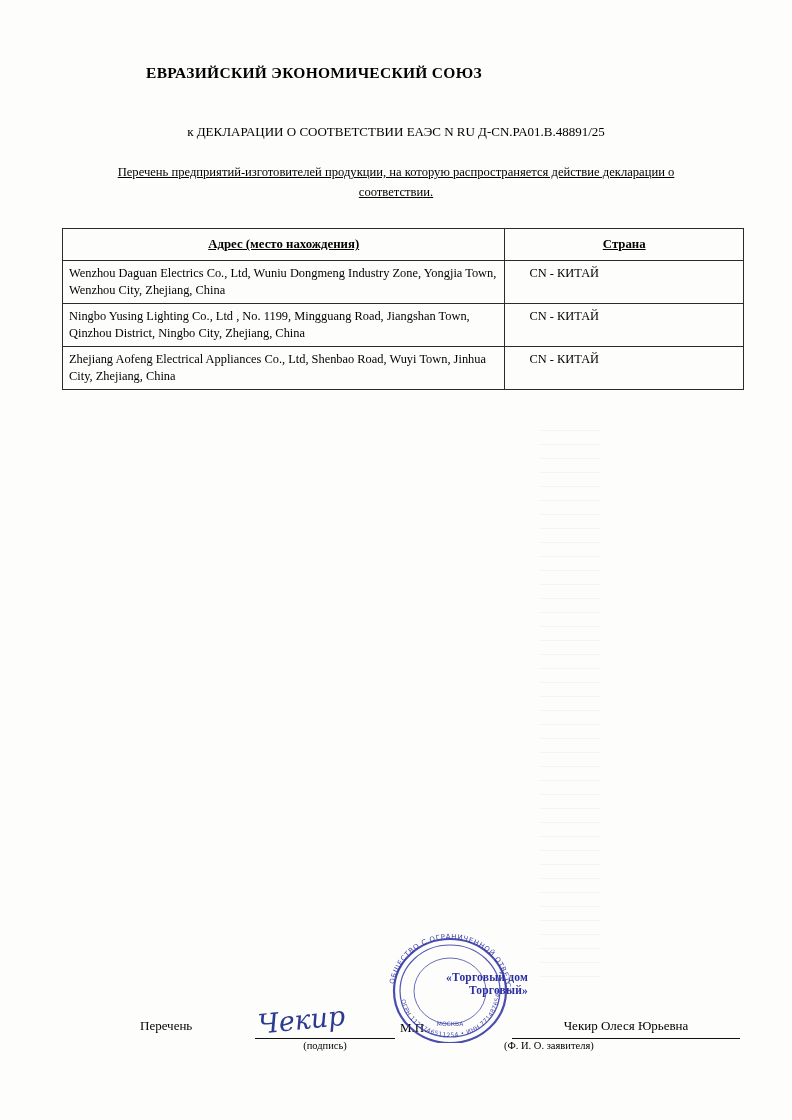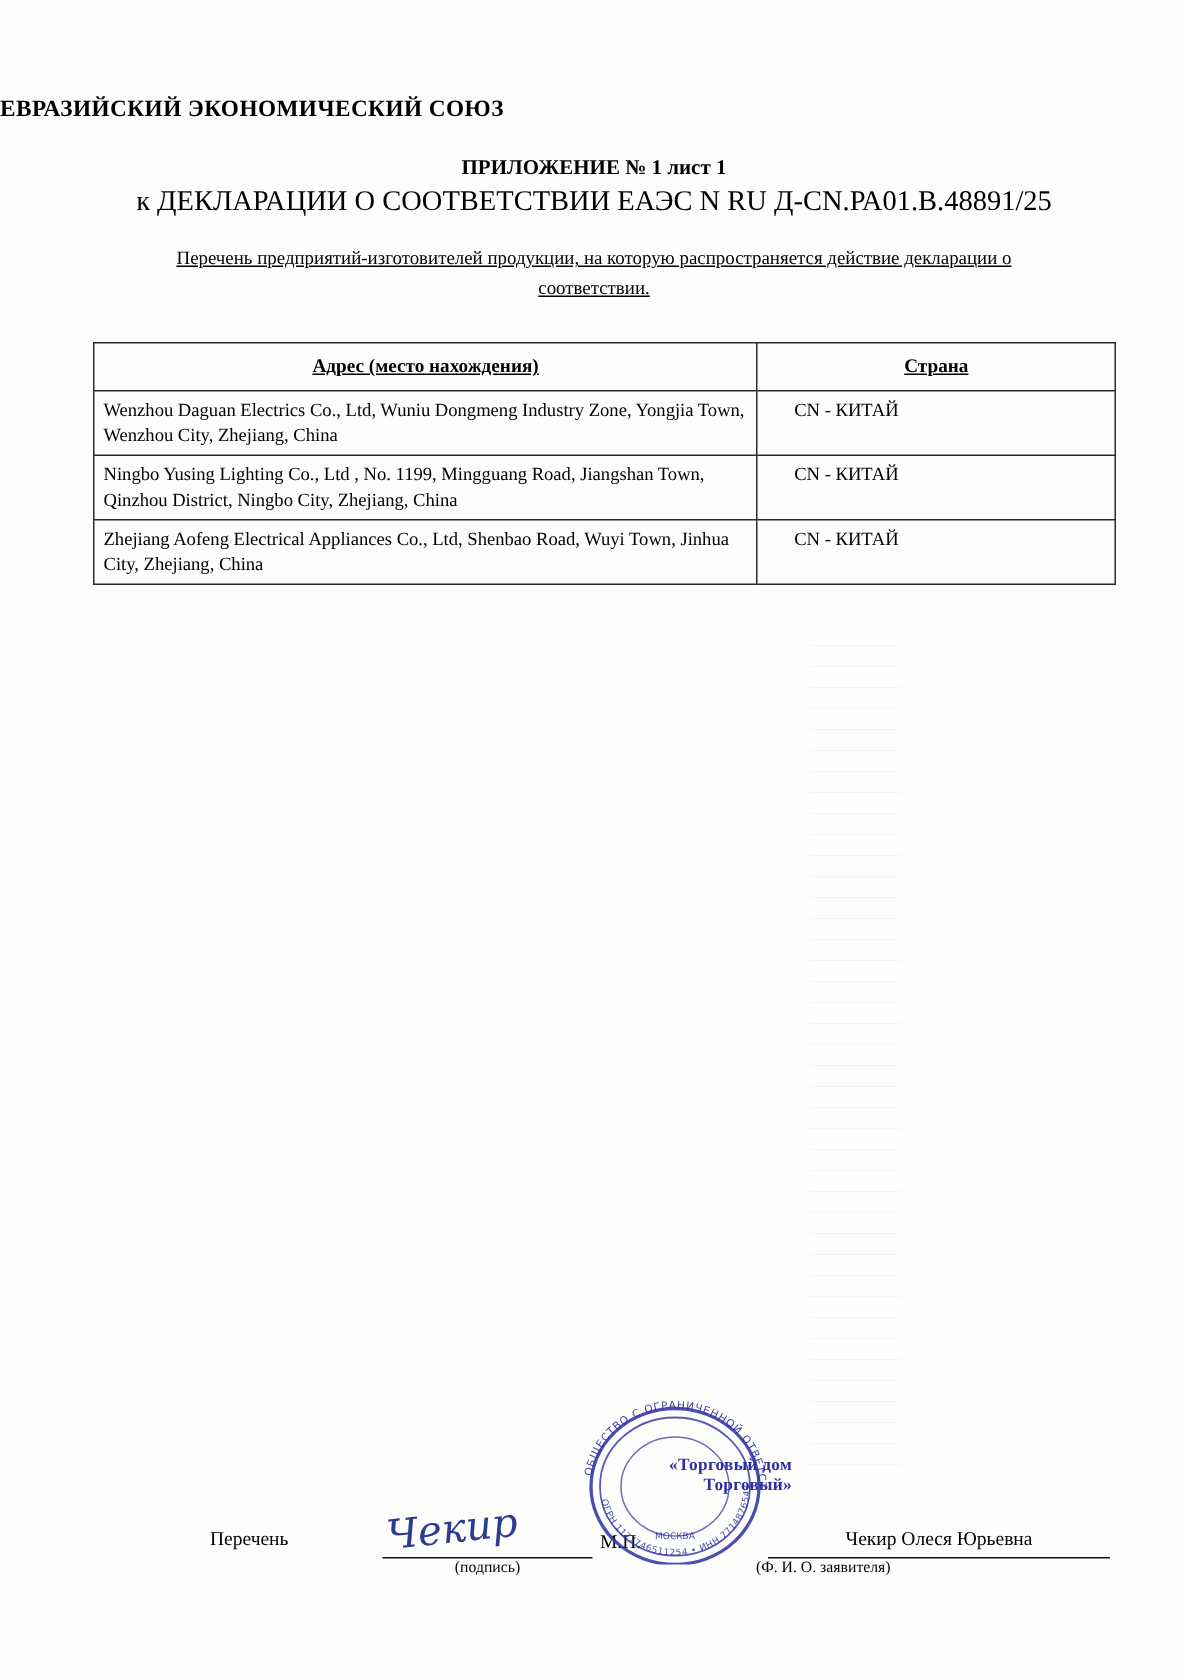--- a/index.html
+++ b/index.html
@@ -35,41 +35,41 @@
       rgba(255,255,255,0) 1px,
       rgba(255,255,255,0) 14px
     );
     pointer-events: none;
   }
   .title {
     position: absolute;
     top: 64px;
     left: 0;
     width: 628px;
-    text-align: left;
+    text-align: center;
     font-size: 15.5px;
     font-weight: bold;
     letter-spacing: 0.3px;
   }
   .subtitle1 {
     position: absolute;
     top: 105px;
     left: 0;
     width: 792px;
     text-align: center;
     font-size: 14px;
     font-weight: bold;
   }
   .subtitle2 {
     position: absolute;
     top: 124px;
     left: 0;
     width: 792px;
     text-align: center;
-    font-size: 19px;
+    font-size: 13px;
   }
   .intro {
     position: absolute;
     top: 162px;
     left: 86px;
     width: 620px;
     text-align: center;
     font-size: 12.6px;
     line-height: 20px;
     text-decoration: underline;
@@ -200,21 +200,20 @@
 </style>
 </head>
 <body>
 
 <div class="page">
 
   <div class="scan-noise"></div>
 
   <div class="title">ЕВРАЗИЙСКИЙ ЭКОНОМИЧЕСКИЙ СОЮЗ</div>
 
-  <div class="subtitle1">ПРИЛОЖЕНИЕ № 1 лист 1</div>
 
   <div class="subtitle2">к ДЕКЛАРАЦИИ О СООТВЕТСТВИИ ЕАЭС N RU Д-CN.РА01.В.48891/25</div>
 
   <div class="intro">Перечень предприятий-изготовителей продукции, на которую распространяется действие декларации о соответствии.</div>
 
   <table class="reg">
     <thead>
       <tr>
         <th class="addr">Адрес (место нахождения)</th>
         <th class="country">Страна</th>

